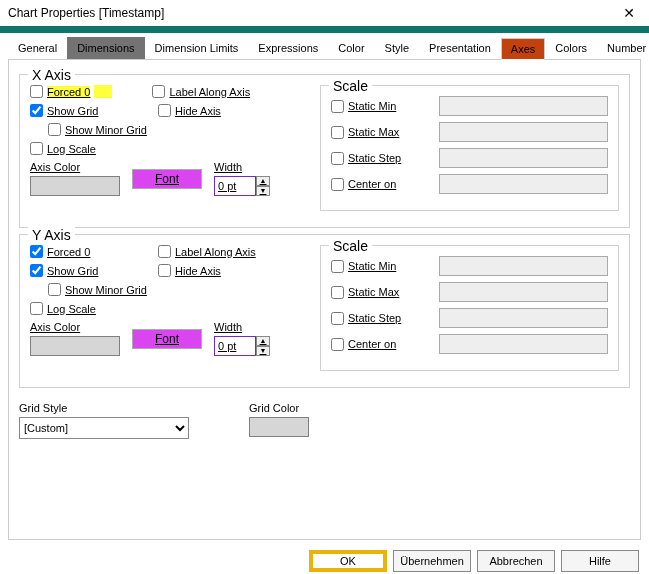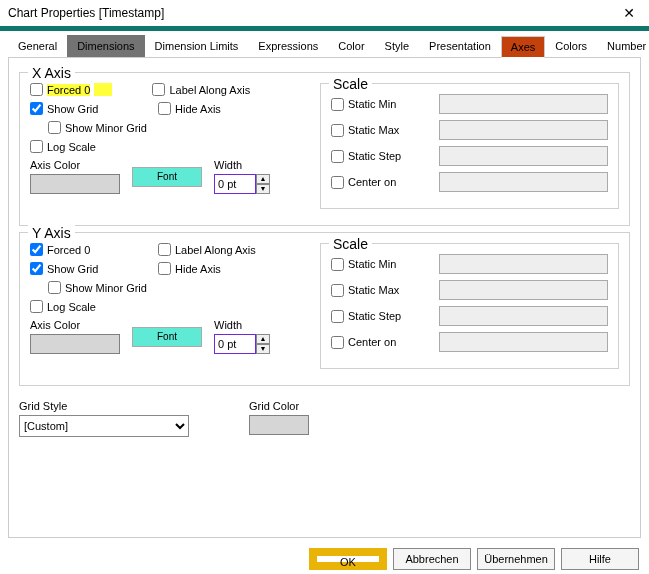--- a/index.html
+++ b/index.html
@@ -1,54 +1,54 @@
 <!DOCTYPE html>
 <html><head>
 <meta charset="utf-8">
 <style>
 * { box-sizing: border-box; margin: 0; padding: 0; }
 body { font-family: "Segoe UI", Tahoma, sans-serif; font-size: 11px; background: #fff; width: 649px; height: 574px; overflow: hidden; }
-.titlebar { display: flex; justify-content: space-between; align-items: center; padding: 6px 8px; border-bottom: 5px solid #0f766e; }
+.titlebar { display: flex; justify-content: space-between; align-items: center; padding: 6px 8px; border-bottom: 7px solid #0f766e; }
 .titlebar .title { font-size: 12px; }
 .titlebar .close { font-size: 14px; padding: 0 6px; line-height: 1; }
 .dialog { padding: 4px 8px 0 8px; }
 .tabbar { display: flex; border-bottom: 1px solid #ccc; align-items: center; }
 .tab { padding: 4px 9px; border: 1px solid transparent; cursor: pointer; white-space: nowrap; }
 .tab.active { border: 1px solid #ccc; border-bottom: 1px solid #fff; background: #c2410c; margin-bottom: -1px; }
 .tab.hl { background: #737373; }
 .content { border: 1px solid #ccc; border-top: none; padding: 8px 10px; height: 480px; }
 .fieldset { border: 1px solid #d0d0d0; padding: 10px; position: relative; margin-top: 6px; margin-bottom: 6px; }
 .fieldset > .legend { position: absolute; top: -8px; left: 8px; background: #fff; padding: 0 4px; font-size: 14px; }
-.axis-row { display: flex; gap: 10px; }
+.axis-row { display: flex; gap: 10px; text-decoration: underline; }
 .left-col { flex: 0 0 280px; }
 .right-col { flex: 1; }
 .chk-row { display: flex; gap: 40px; margin-bottom: 6px; }
 .chk { display: flex; align-items: center; gap: 4px; }
 .chk input { width: 13px; height: 13px; }
 .indent { margin-left: 18px; }
 .highlight .chk-label, .highlight input { background: #ffff3b; }
 .highlight-extra { display:inline-block; background:#ffff3b; width:18px; height:13px; vertical-align:middle; }
 .controls-row { display: flex; align-items: center; gap: 12px; margin-top: 6px; }
 .ctl-col { display: flex; flex-direction: column; gap: 3px; }
 .ctl-col .lbl { font-size: 11px; }
 .color-swatch { width: 90px; height: 20px; border: 1px solid #808080; background: #d6d6d6; cursor: pointer; }
-.btn-small { width: 70px; height: 20px; border: 1px solid #aaa; background: #5eead4; font-size: 10px; cursor: pointer; }
+.btn-small { width: 70px; height: 20px; border: 1px solid #aaa; background: #d946ef; font-size: 12px; cursor: pointer; }
 .spinner { display: flex; align-items: center; }
 .spinner input { width: 42px; height: 20px; border: 1px solid #6d28d9; padding: 1px 3px; font-size: 11px; }
 .spins { display: flex; flex-direction: column; }
 .spin { width: 14px; height: 10px; border: 1px solid #888; background: #f0f0f0; font-size: 7px; line-height: 7px; text-align: center; cursor: pointer; }
 .scale-row { display: flex; align-items: center; margin-bottom: 6px; gap: 8px; }
 .scale-row .chk { width: 100px; }
 .scale-input { flex: 1; height: 20px; border: 1px solid #aaa; background: #eee; }
 .grid-row { display: flex; gap: 60px; margin-top: 14px; }
 .select-wrap select { width: 170px; height: 22px; border: 1px solid #888; font-size: 11px; background: #fff; }
 .color-swatch.grid { width: 60px; height: 20px; }
 .footer { display: flex; justify-content: flex-end; gap: 6px; margin-top: 10px; padding-right: 2px; }
 .footer .btn { width: 78px; height: 22px; border: 1px solid #888; background: #f5f5f5; font-size: 11px; cursor: pointer; }
-.footer .btn.primary { border: 8px solid #eab308; background: #fff; }
+.footer .btn.primary { border: 4px solid #eab308; background: #fff; }
 </style>
 </head>
 <body>
 
 <div class="titlebar">
   <span class="title">Chart Properties [Timestamp]</span>
   <span class="close">✕</span>
 </div>
 
 <div class="dialog">
@@ -252,17 +252,17 @@
       </div>
       <div class="ctl-col">
         <span class="lbl">Grid Color</span>
         <div class="color-swatch grid"></div>
       </div>
     </div>
   </div>
 
   <div class="footer">
     <button class="btn primary">OK</button>
+    <button class="btn">Übernehmen</button>
     <button class="btn">Abbrechen</button>
-    <button class="btn">Übernehmen</button>
     <button class="btn">Hilfe</button>
   </div>
 </div>
 
 </body></html>

